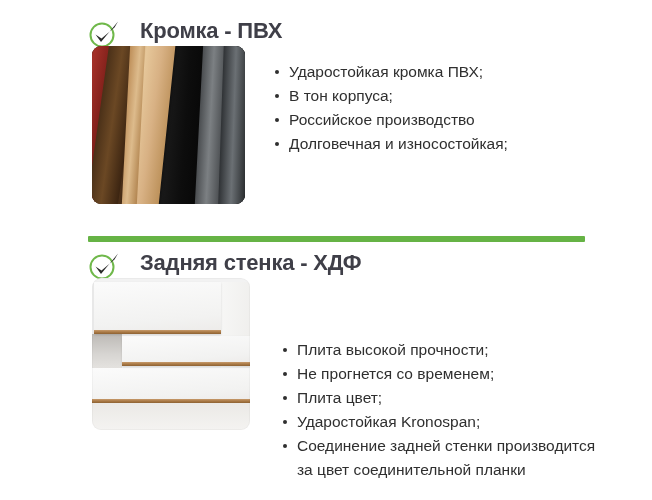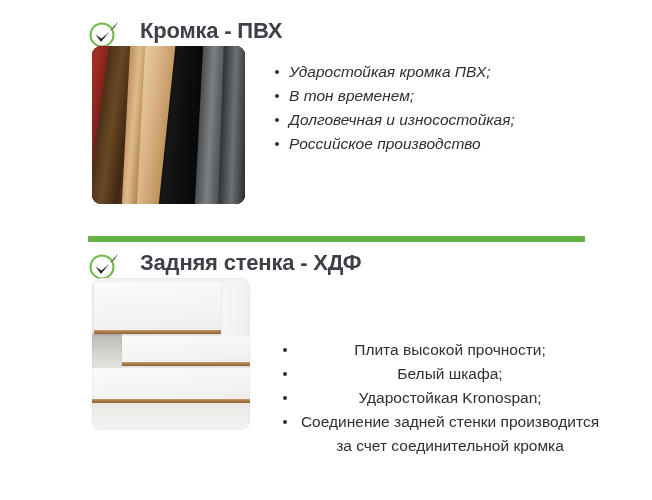--- a/index.html
+++ b/index.html
@@ -212,21 +212,20 @@
   }
   #list-edge {
     left: 275px;
     top: 14px;
     width: 330px;
   }
   #list-back {
     left: 283px;
     top: 60px;
     width: 320px;
-    text-align: center;
   }
 
   
   #divider {
     position: absolute;
     left: 88px;
     top: 236px;
     width: 497px;
     height: 6px;
     background: #66b345;
@@ -243,39 +242,39 @@
     <div class="section-head">
       <span class="check-icon">
         <svg width="34" height="32" viewBox="0 0 34 32" xmlns="http://www.w3.org/2000/svg">
           <circle cx="14" cy="17" r="11.5" fill="none" stroke="#6fb84a" stroke-width="2"></circle>
           <path d="M7.5 16.5 L13 24 L30 3.5 L26.5 9.5 L13.5 20.5 Z" fill="#2b2b2b"></path>
         </svg>
       </span>
       <div class="section-title">Кромка - ПВХ</div>
     </div>
 
-    <div class="section-body" style="height:170px;font-style:italic;">
+    <div class="section-body" style="height:170px;">
 
       <div class="photo" id="photo-edge">
         <div class="band b-brownbg"></div>
         <div class="band b-red"></div>
         <div class="band b-brown2"></div>
         <div class="band b-darkfill"></div>
         <div class="band b-black"></div>
         <div class="band b-gray"></div>
         <div class="band b-gray2"></div>
         <div class="band b-oak"></div>
         <div class="band b-oak2"></div>
       </div>
 
       <ul class="bullet-list" id="list-edge">
         <li>Ударостойкая кромка ПВХ;</li>
-        <li>В тон временем;</li>
+        <li>В тон корпуса;</li>
+        <li>Российское производство</li>
         <li>Долговечная и износостойкая;</li>
-        <li>Российское производство</li>
       </ul>
 
     </div>
   </div>
 
   <div id="divider"></div>
 
   <div class="section" id="section-back">
 
     <div class="section-head">
@@ -301,21 +300,22 @@
           <div class="panel-edge"></div>
         </div>
         <div class="panel" id="panel-top">
           <div class="panel-edge"></div>
         </div>
         <div class="corner-mask"></div>
       </div>
 
       <ul class="bullet-list" id="list-back">
         <li>Плита высокой прочности;</li>
-        <li>Белый шкафа;</li>
+        <li>Не прогнется со временем;</li>
+        <li>Плита цвет;</li>
         <li>Ударостойкая Kronospan;</li>
-        <li>Соединение задней стенки производится за счет соединительной кромка</li>
+        <li>Соединение задней стенки производится за цвет соединительной планки</li>
       </ul>
 
     </div>
   </div>
 
 </div>
 
 </body></html>

